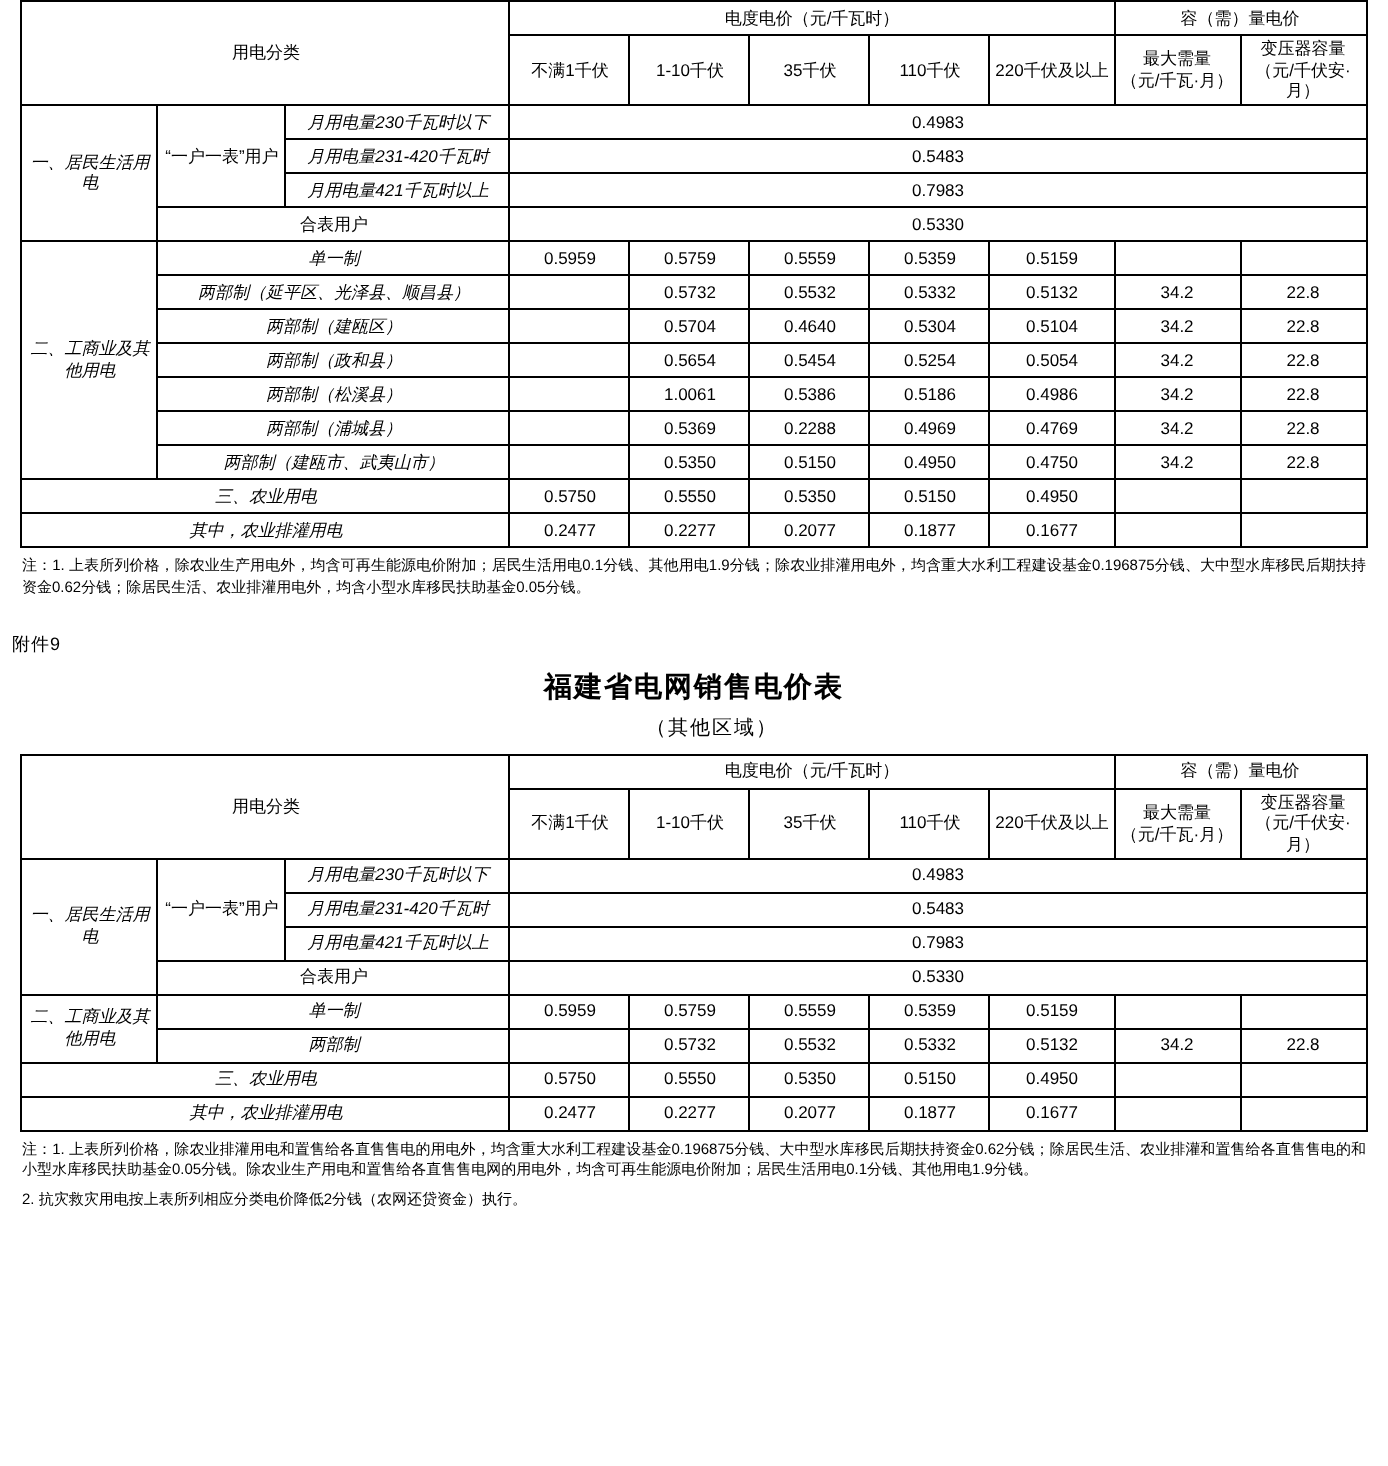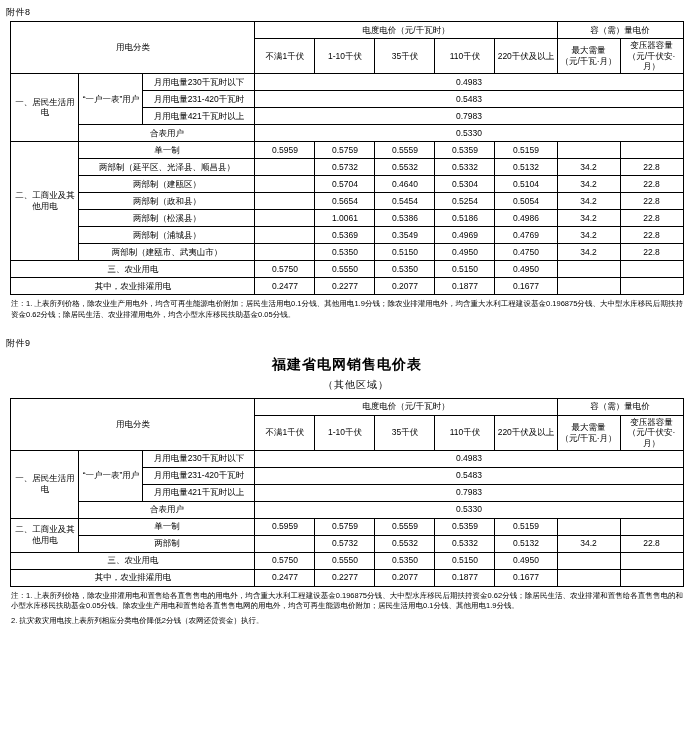--- a/index.html
+++ b/index.html
@@ -39,40 +39,39 @@
     border:1px solid #000;
     font-weight:normal;
     font-size:8.5px;
     text-align:center;
     vertical-align:middle;
     padding:1px 2px;
     line-height:1.25;
     height:17px;
     box-sizing:border-box;
   }
-  .lbl-left{text-align:left;padding-left:6px;}
+  .lbl-left{text-align:left;padding-left:6px;font-style:italic;}
   .lbl-cat{font-size:9px;}
   .two-line{line-height:1.15;}
   .small{font-size:7.5px;}
   .note{
     font-size:7.5px;
     line-height:1.45;
     margin:4px auto 0 auto;
     width:672px;
     text-align:justify;
   }
   .note p{margin:0 0 2px 0;}
   .spacer{height:8px;}
 </style>
 </head>
 <body>
 
 <div class="page">
 
-  <div class="attach">附件8</div>
 
   <table class="main">
     <colgroup>
       <col style="width:68px">
         <col style="width:64px">
         <col style="width:112px">
       <col style="width:60px">
         <col style="width:60px">
         <col style="width:60px">
         <col style="width:60px">
@@ -170,21 +169,21 @@
         <td>0.5386</td>
         <td>0.5186</td>
         <td>0.4986</td>
         <td>34.2</td>
         <td>22.8</td>
       </tr>
       <tr>
         <td colspan="2" class="lbl-left">两部制（浦城县）</td>
         <td></td>
         <td>0.5369</td>
-        <td>0.3549</td>
+        <td>0.2288</td>
         <td>0.4969</td>
         <td>0.4769</td>
         <td>34.2</td>
         <td>22.8</td>
       </tr>
       <tr>
         <td colspan="2" class="lbl-left">两部制（建瓯市、武夷山市）</td>
         <td></td>
         <td>0.5350</td>
         <td>0.5150</td>

